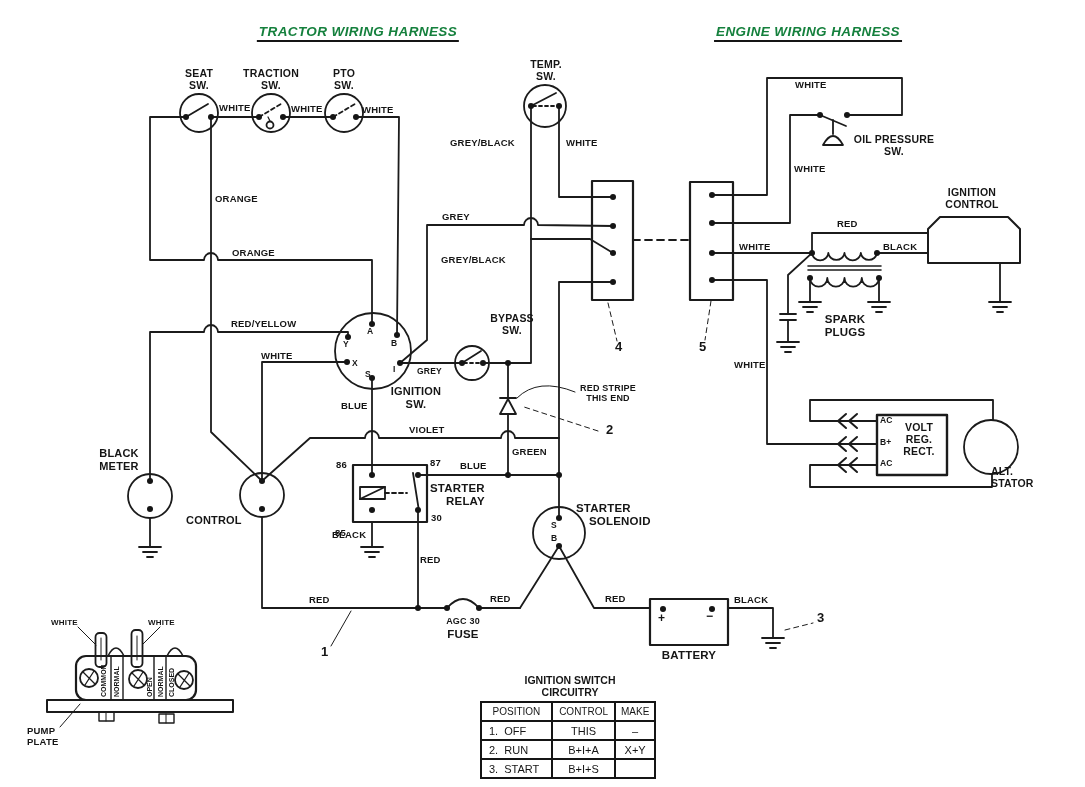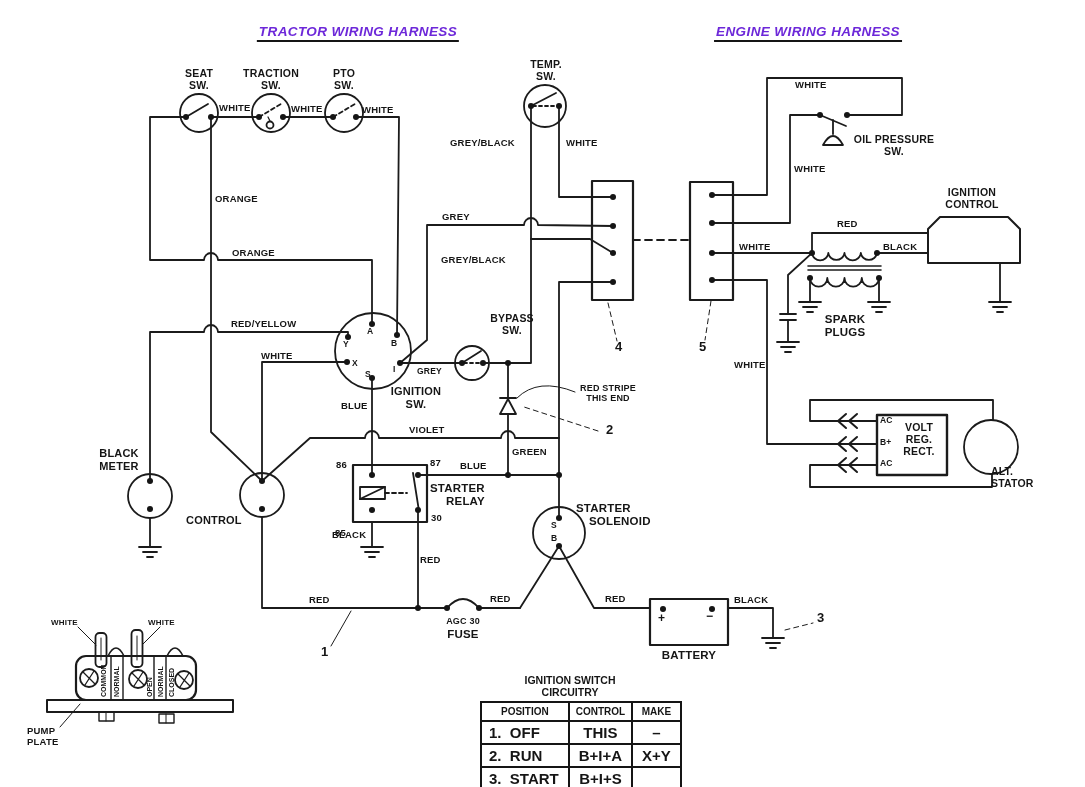--- a/index.html
+++ b/index.html
@@ -4,28 +4,28 @@
 <style>
   html,body{margin:0;padding:0;background:#e8e8e8;}
   #page{position:relative;width:1085px;height:787px;background:#ffffff;overflow:hidden;
         font-family:"Liberation Sans",sans-serif;}
   svg{position:absolute;left:0;top:0;}
   .lbl{position:absolute;font-weight:bold;color:#151515;white-space:pre-line;
        line-height:1.14;letter-spacing:0.2px;}
   .c{transform:translateX(-50%);text-align:center;}
   .r{transform:rotate(-90deg);transform-origin:0 0;letter-spacing:0;}
   .title{position:absolute;transform:translateX(-50%);font-weight:bold;font-style:italic;
-         font-size:13.5px;color:#6d28d9;border-bottom:2px solid #151515;padding:0 2px 1px 2px;
+         font-size:13.5px;color:#15803d;border-bottom:2px solid #151515;padding:0 2px 1px 2px;
          letter-spacing:0.4px;white-space:nowrap;}
   .tblwrap{position:absolute;left:480px;top:674px;width:180px;color:#151515;}
   .tbl-title{text-align:center;font-weight:bold;font-size:10.5px;line-height:1.15;}
   table{border-collapse:collapse;margin-top:3px;width:176px;}
-  th,td{border:2px solid #151515;font-weight:bold;color:#151515;margin-top:16px;}
+  th,td{border:2px solid #151515;font-weight:normal;color:#151515;margin-top:16px;}
   th{font-size:10px;padding:3px 2px;text-align:center;}
-  td{font-size:15px;padding:2px 9px;text-align:center;height:13px;}
+  td{font-size:11px;padding:2px 2px;text-align:center;height:13px;}
   td.pos{text-align:left;padding-left:7px;white-space:pre;}
 </style>
 </head>
 <body>
 
 <div id="page">
 
   <svg width="1085" height="787" viewBox="0 0 1085 787">
     <g stroke="#1b1b1b" stroke-width="1.8" fill="none" stroke-linecap="round" stroke-linejoin="round">
 

